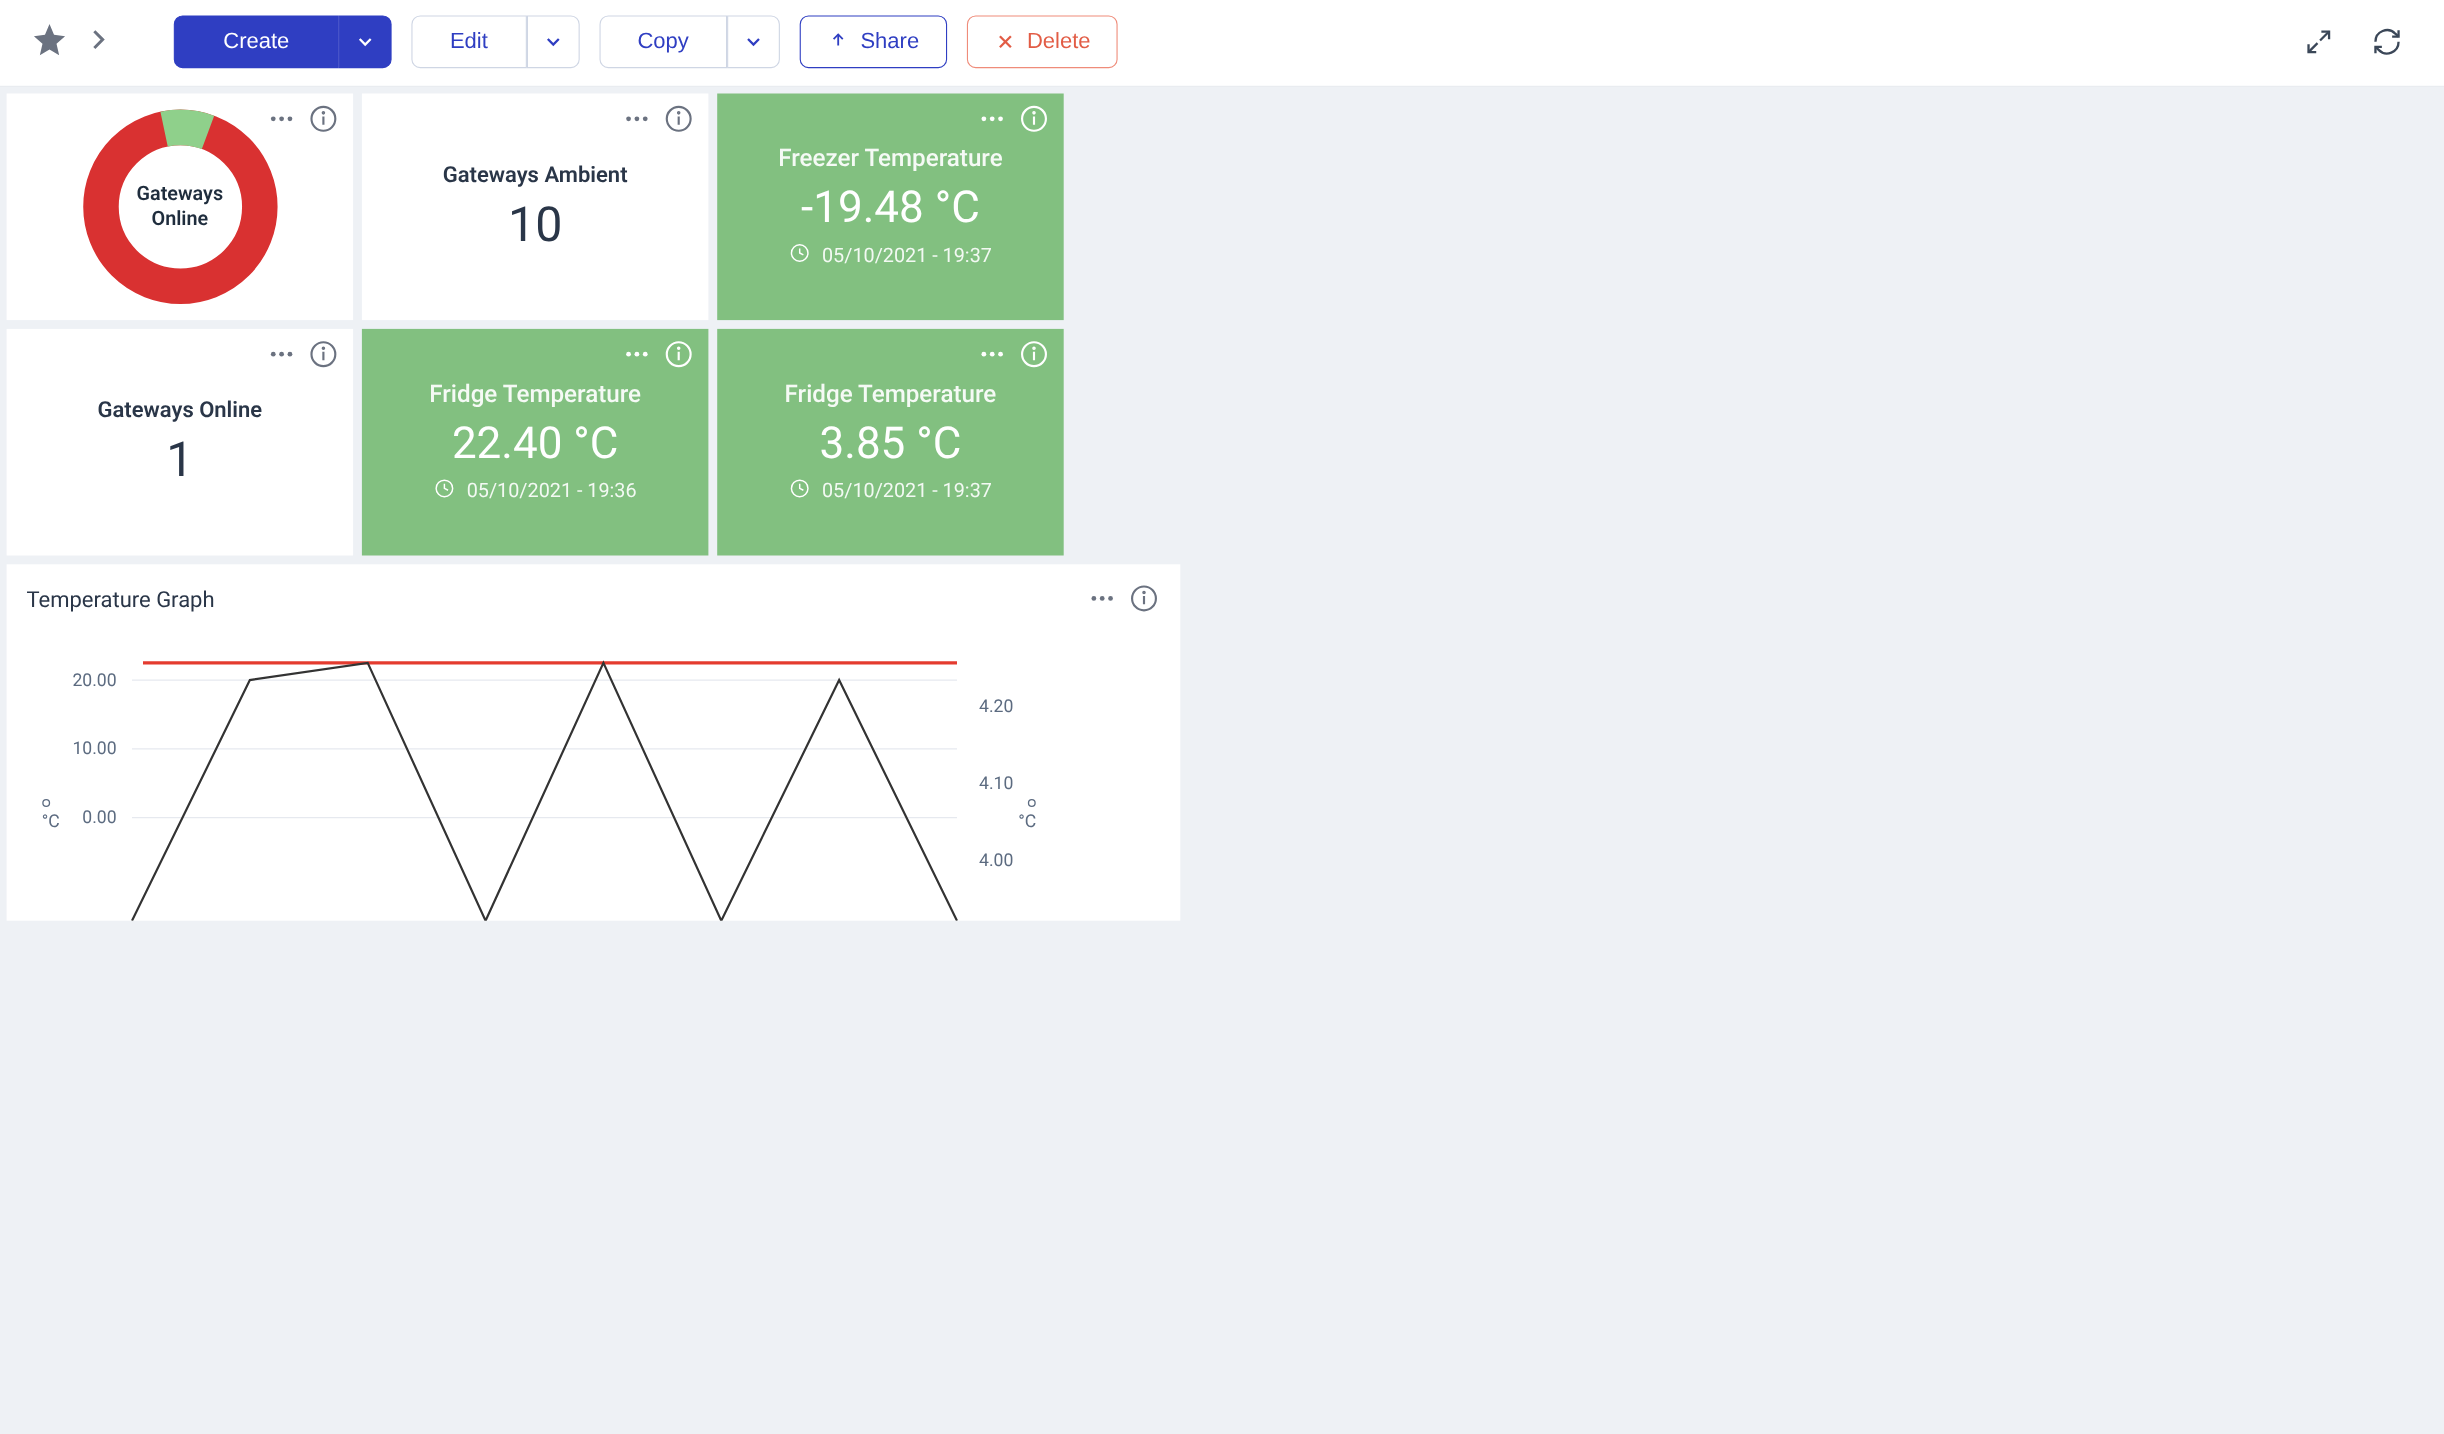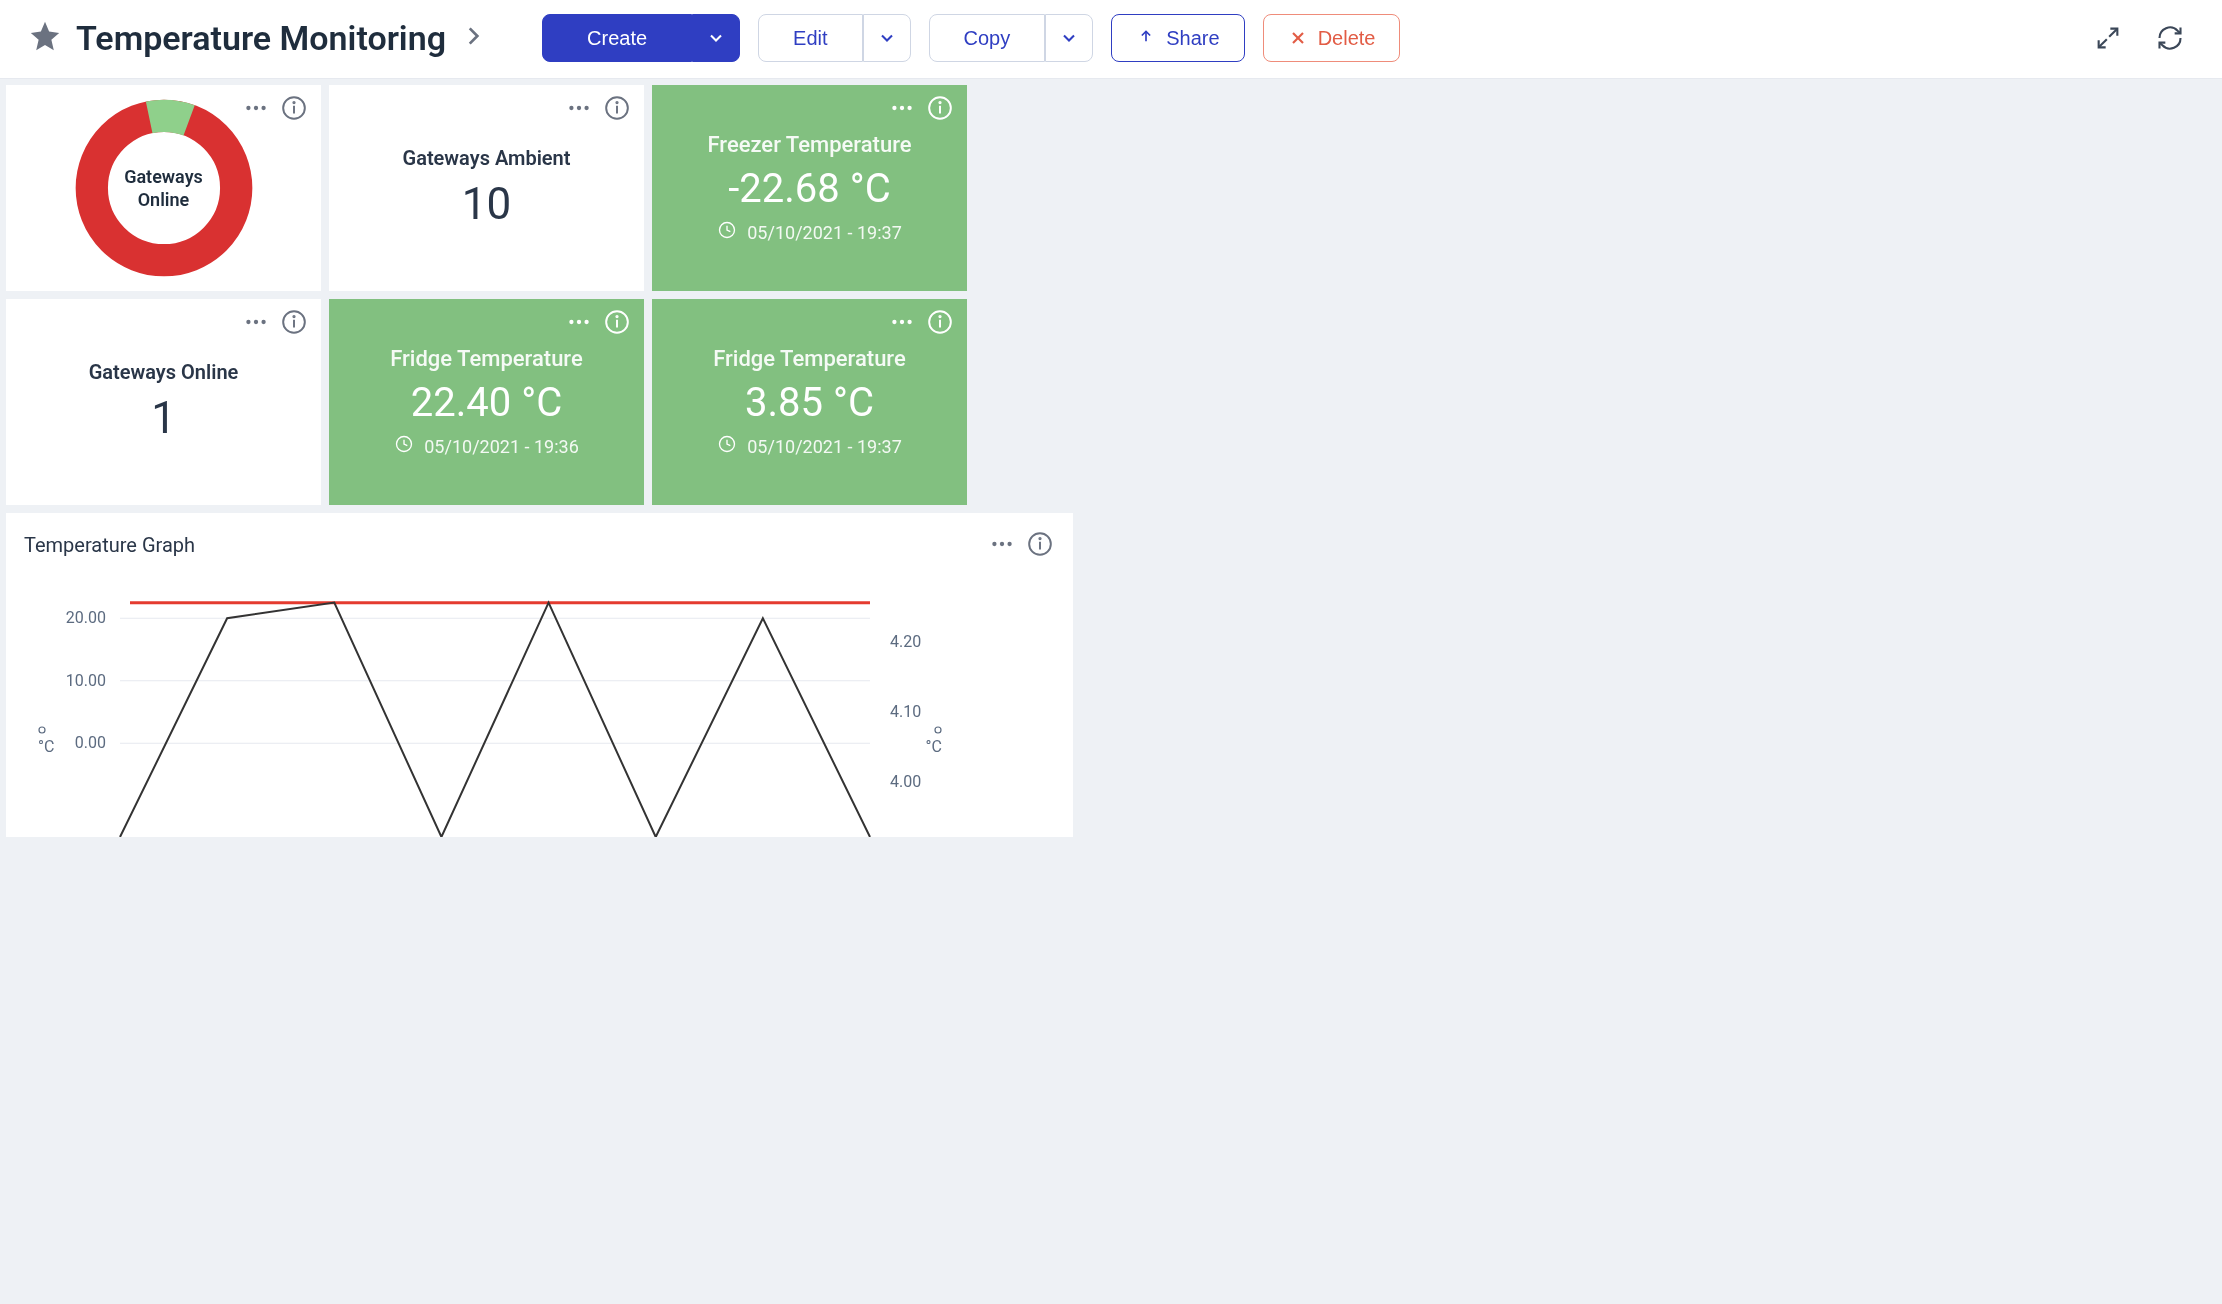--- a/index.html
+++ b/index.html
@@ -83,21 +83,20 @@
 </head>
 <body>
 
 <div class="header">
   <div class="title-block">
     <span class="star-icon">
       <svg viewBox="0 0 24 24">
           <path d="M12 2l2.9 6.9L22 9.8l-5.5 4.9L18.2 22 12 18.3 5.8 22l1.7-7.3L2 9.8l7.1-.9L12 2z"></path>
         </svg>
     </span>
-    <span class="page-title">Temperature Monitoring</span>
     <span class="chevron-right">
       <svg viewBox="0 0 24 24">
           <polyline points="9 5 16 12 9 19"></polyline>
         </svg>
     </span>
   </div>
 
   <div class="toolbar-buttons">
     <div class="btn-split">
       <button class="btn btn-primary btn-main">Create</button>
@@ -224,21 +223,21 @@
               <circle cx="19" cy="12" r="2"></circle>
             </svg></span>
         <span class="info-icon"><svg viewBox="0 0 24 24">
               <circle cx="12" cy="12" r="10"></circle>
               <line x1="12" y1="10" x2="12" y2="17"></line>
               <circle cx="12" cy="7" r="0.6" fill="#fff"></circle>
             </svg></span>
       </div>
       <div class="metric-card-body">
         <div class="metric-label">Freezer Temperature</div>
-        <div class="metric-value">-22.68 °C</div>
+        <div class="metric-value">-19.48 °C</div>
         <div class="metric-time">
           <span><svg viewBox="0 0 24 24">
                 <circle cx="12" cy="12" r="9"></circle>
                 <polyline points="12 7 12 12 16 14"></polyline>
               </svg></span>
           <span>05/10/2021 - 19:37</span>
         </div>
       </div>
     </div>
 

